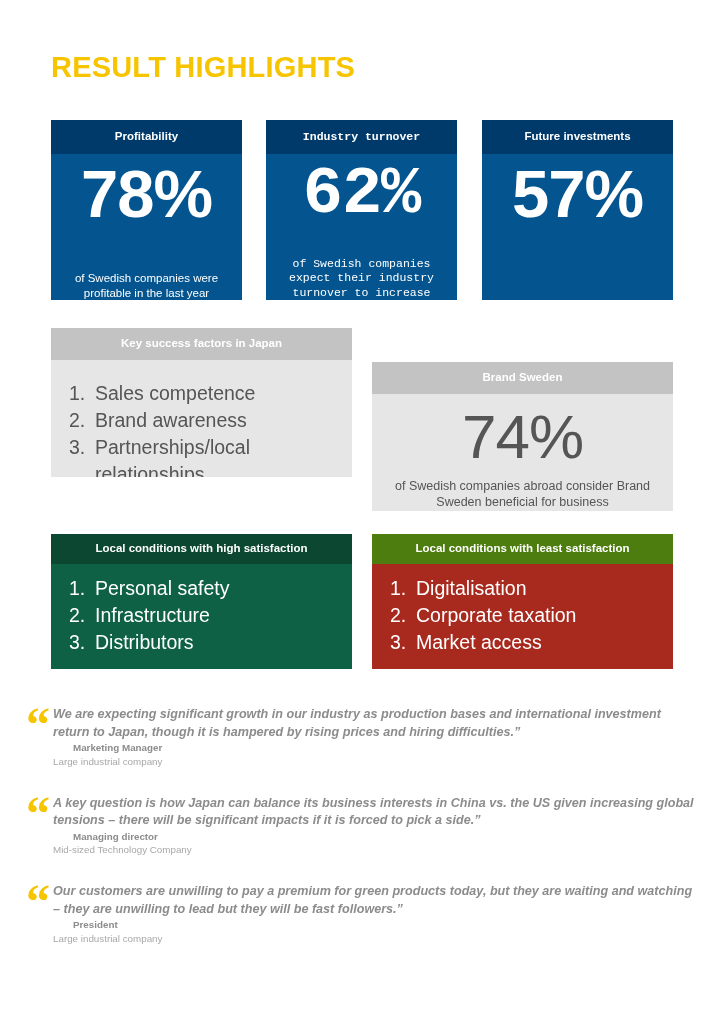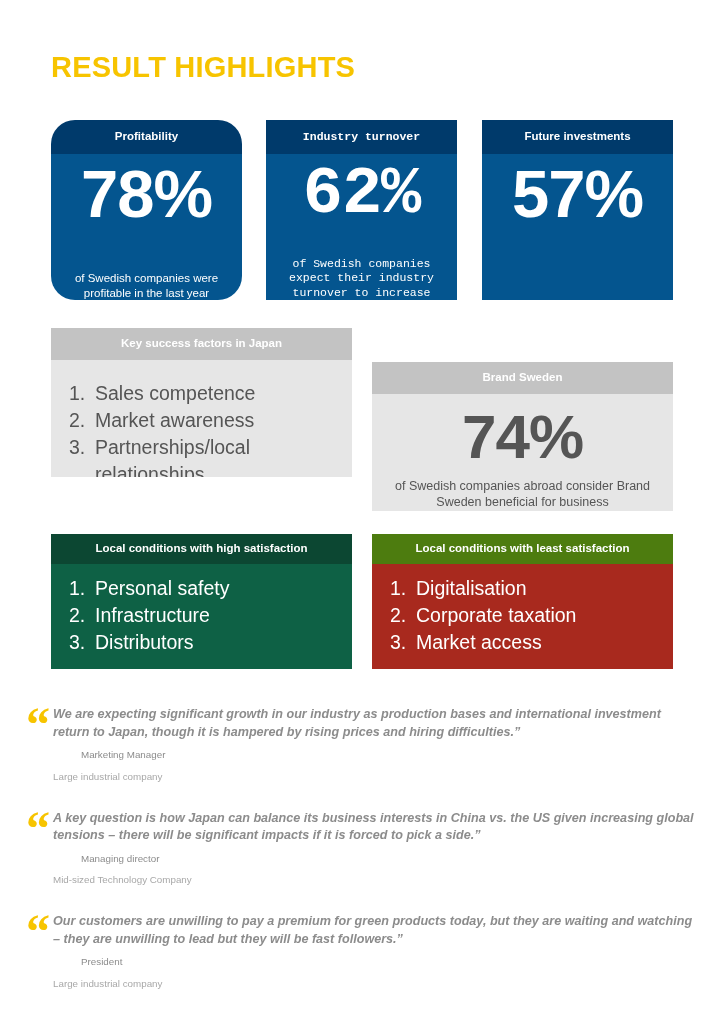--- a/index.html
+++ b/index.html
@@ -73,21 +73,21 @@
     margin-top: 2px;
     white-space: nowrap;
   }
   .stat-sub {
     font-size: 11.5px;
     line-height: 14.5px;
     text-align: center;
     margin-top: 4px;
   }
 
-  #stat-card-1 { left: 51px; width: 191px; border-radius: 24px; }
+  #stat-card-1 { left: 51px; width: 191px; }
   #stat-card-2 { left: 266px; width: 191px; font-family: Liberation Mono, monospace; }
   #stat-card-3 { left: 482px; width: 191px; }
 
   
   .grey-card { top: 328px; height: 149px; }
   .grey-card .card-head {
     height: 32px;
     background: #c3c3c3;
     color: #ffffff;
   }
@@ -123,21 +123,21 @@
     display: flex;
     flex-direction: column;
     align-items: center;
     justify-content: flex-start;
     height: 100%;
     padding: 4px 14px 0 14px;
     box-sizing: border-box;
   }
   .brand-big {
     font-size: 62px;
-    font-weight: bold;
+    font-weight: normal;
     line-height: 78px;
     letter-spacing: -1px;
     color: #555555;
     white-space: nowrap;
   }
   .brand-sub {
     font-size: 12.5px;
     line-height: 16px;
     text-align: center;
     color: #555555;
@@ -191,24 +191,24 @@
   .quote-text {
     font-size: 12.6px;
     line-height: 17.5px;
     font-style: italic;
     font-weight: bold;
     color: #8c8c8c;
     margin: 0 0 1px 0;
   }
   .quote-role {
     font-size: 9.8px;
-    font-weight: normal;
+    font-weight: bold;
     line-height: 12.5px;
     color: #8c8c8c;
-    margin: 8px;
+    margin: 0;
     padding-left: 20px;
   }
   .quote-company {
     font-size: 9.8px;
     line-height: 13px;
     color: #a8a8a8;
     margin: 0;
   }
 </style>
 </head>
@@ -242,21 +242,21 @@
 <div class="card grey-card" id="grey-card-left">
   <div class="card-head">Key success factors in Japan</div>
   <div class="card-body">
     <ol class="ranked-list">
       <li>
         <span class="rank-num">1.</span>
         <span class="rank-text">Sales competence</span>
       </li>
       <li>
         <span class="rank-num">2.</span>
-        <span class="rank-text">Market awareness</span>
+        <span class="rank-text">Brand awareness</span>
       </li>
       <li>
         <span class="rank-num">3.</span>
         <span class="rank-text">Partnerships/local relationships</span>
       </li>
     </ol>
   </div>
 </div>
 
 <div class="card grey-card" id="grey-card-right">

